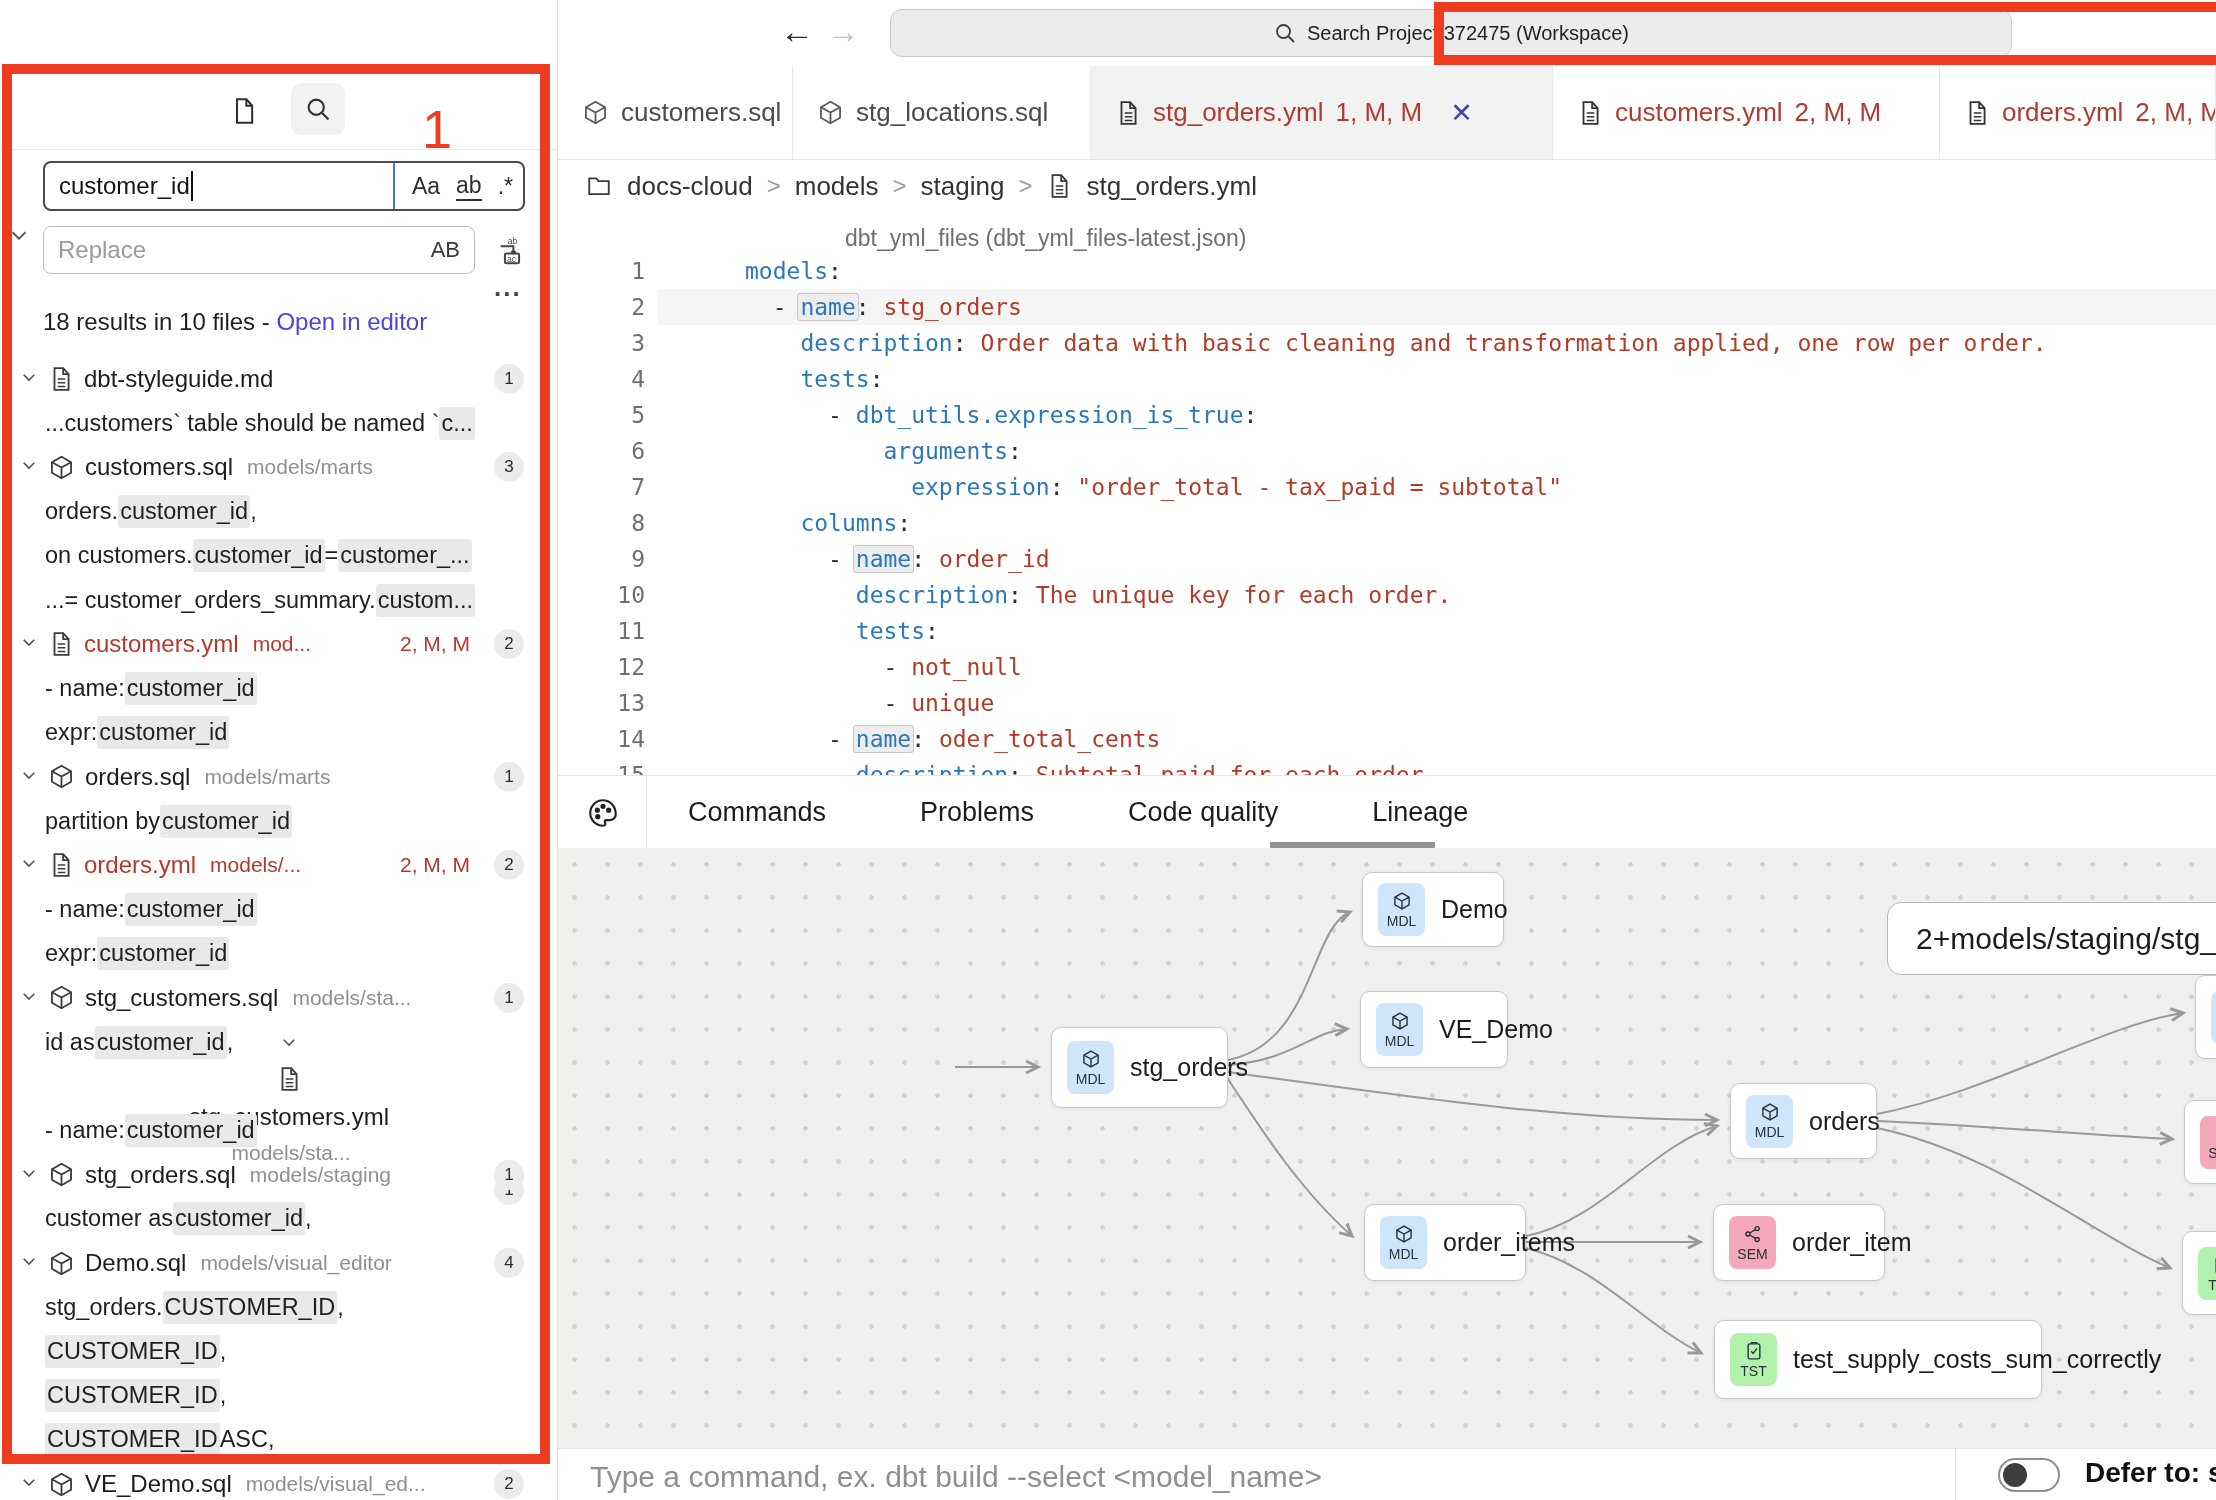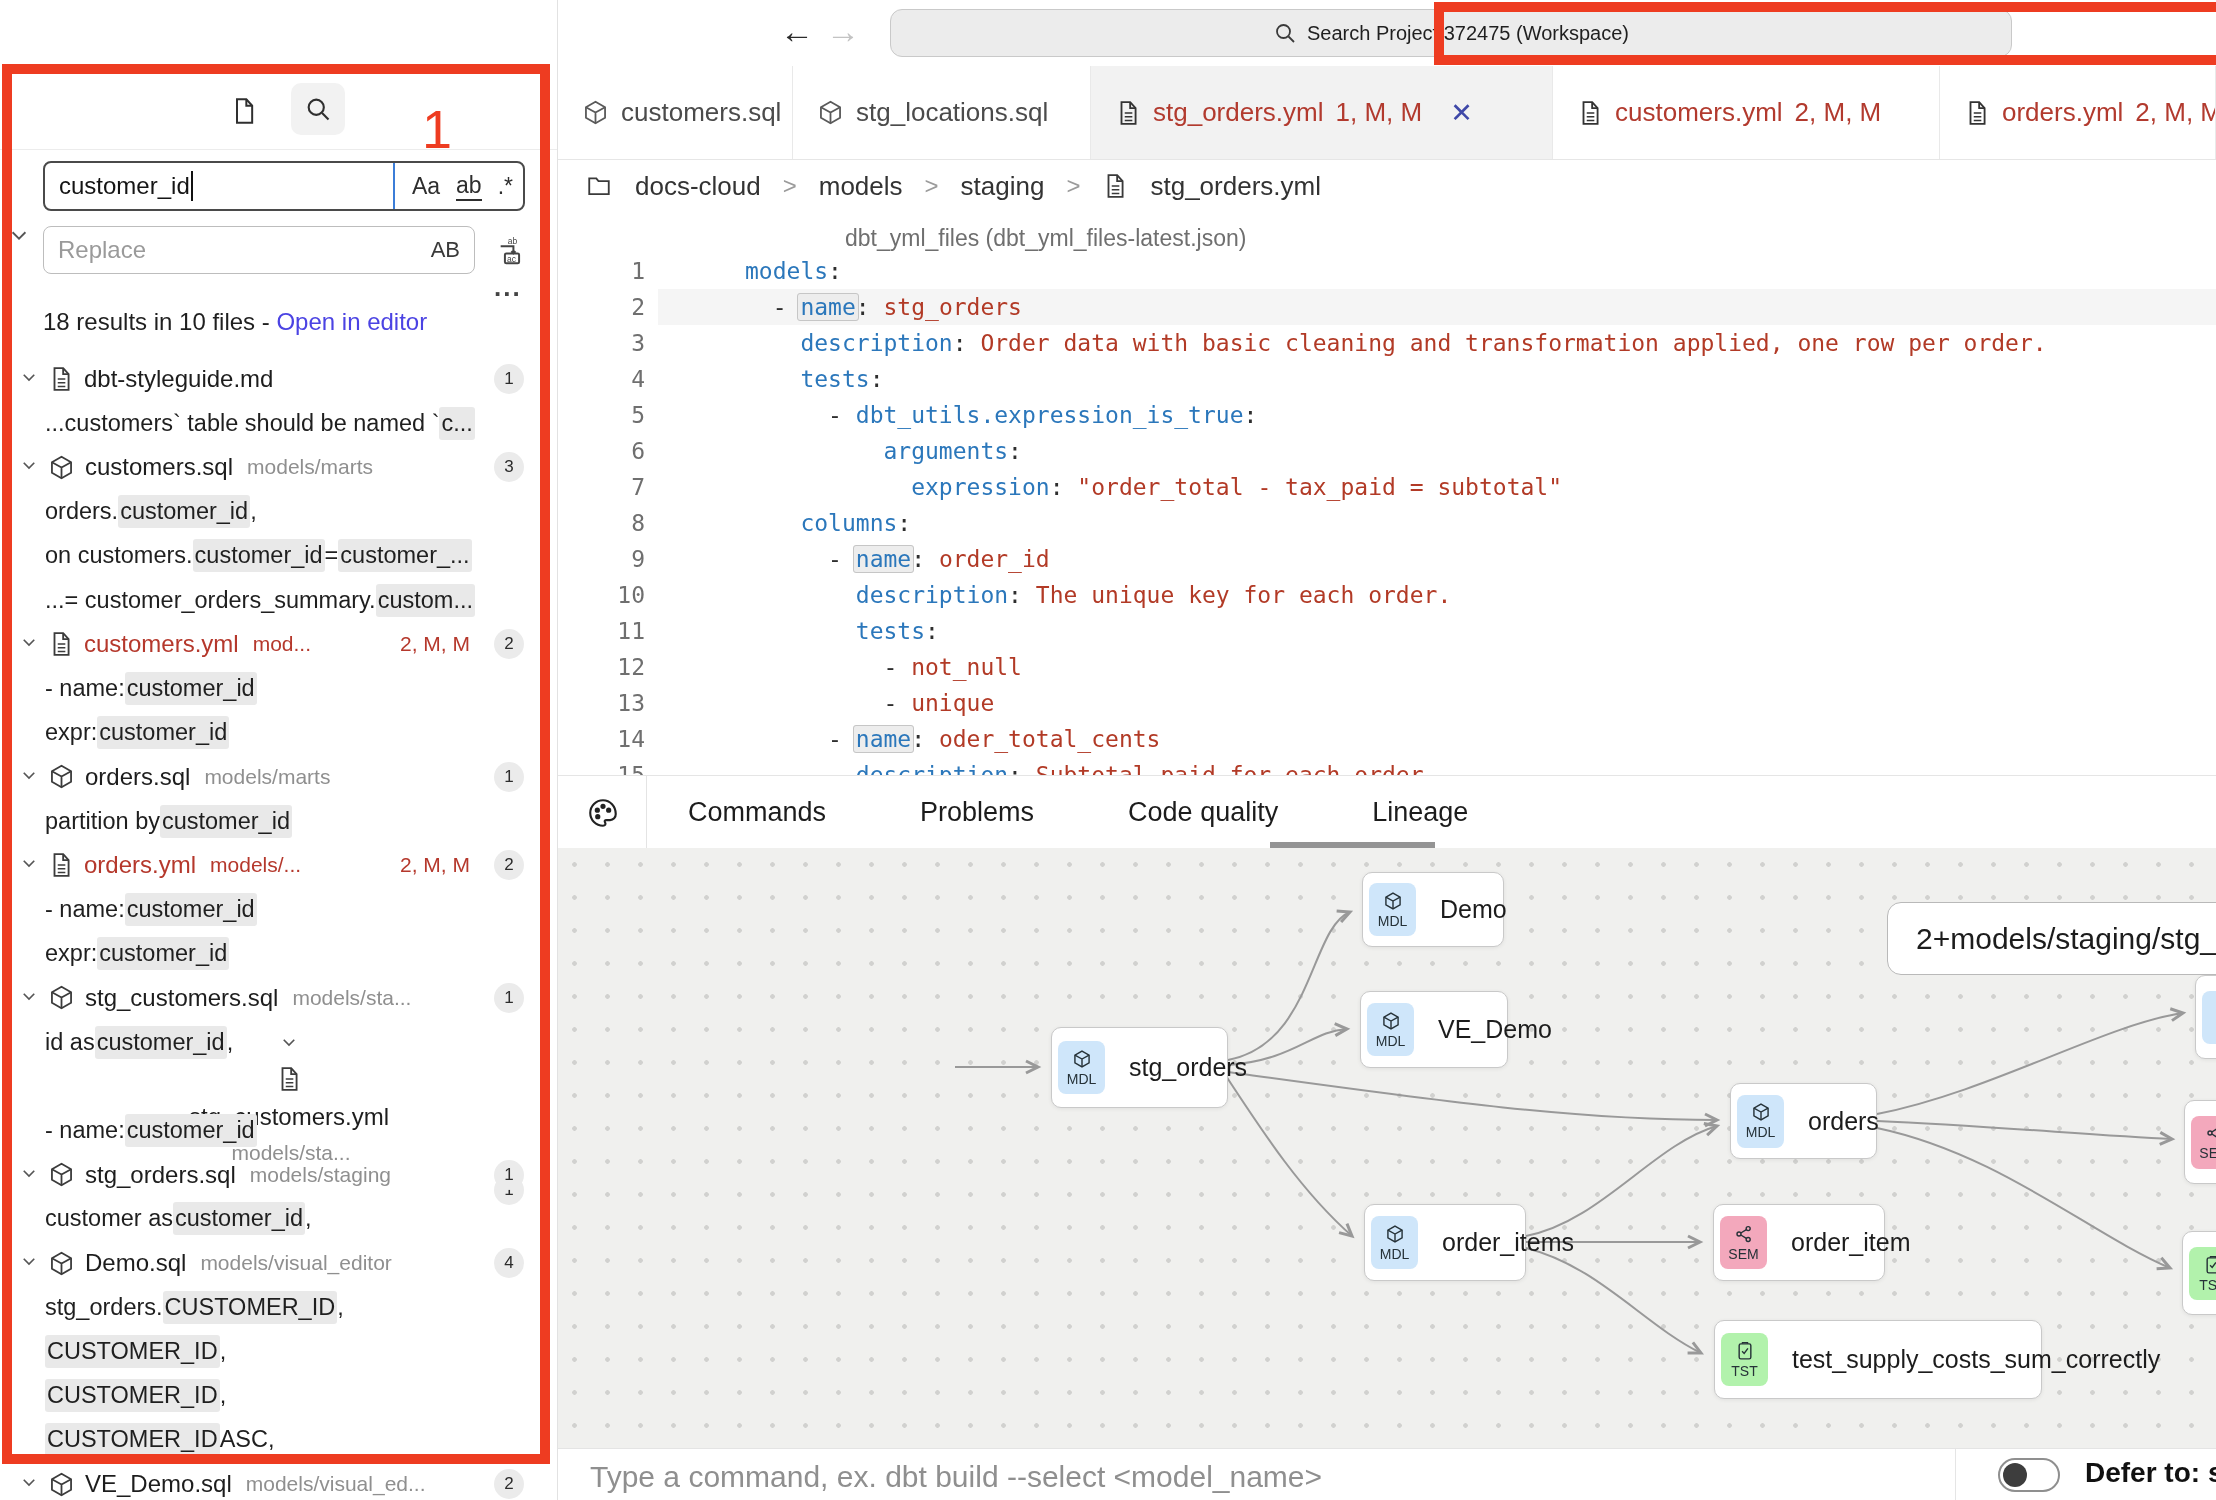--- a/index.html
+++ b/index.html
@@ -60,21 +60,21 @@
   .tab.active { background:#f2f2f2; }
   .tab .ticon { display:flex; flex:0 0 auto; }
   .tab .tlabel { font-size:26px; }
   .tab.sql .tlabel { color:#4b4b4b; }
   .tab.sql .ticon { color:#5a5a5a; }
   .tab.red .tlabel, .tab.red .tmods { color:#b23a2e; }
   .tab.red .ticon { color:#333; }
   .tab .tmods { font-size:26px; }
   .tab .tclose { font-size:27px; color:#3f48a8; margin-left:16px; }
 
-  .breadcrumb { position:absolute; left:0; top:160px; width:100%; height:52px; background:#fff; display:flex; align-items:center; padding-left:27px; gap:22px; }
+  .breadcrumb { position:absolute; left:0; top:160px; width:100%; height:52px; background:#fff; display:flex; align-items:center; padding-left:27px; gap:14px; }
   .breadcrumb .bicon { display:flex; color:#3a3a3a; }
   .bc-item { font-size:26px; color:#333; }
   .bc-sep { font-size:24px; color:#9b9b9b; }
 
   .editor { position:absolute; left:0; top:212px; width:100%; height:563px; background:#fff; overflow:hidden; }
   .ed-meta { margin:13px 0 0 287px; height:28px; font-size:23px; color:#6f6f6f; }
   .cl { height:36px; display:flex; align-items:center; font-family:"DejaVu Sans Mono", monospace; font-size:23px; white-space:pre; }
   .cl.cur { background:linear-gradient(90deg, transparent 100px, #f5f5f5 100px); }
   .cl .ln { width:87px; text-align:right; color:#6f6f6f; flex:0 0 auto; }
   .cl .ct { margin-left:100px; }
@@ -89,21 +89,21 @@
   .pt-div { position:absolute; left:88px; top:0; width:1px; height:100%; background:#e4e4e4; }
   .pt-row { position:absolute; left:130px; top:0; height:100%; display:flex; gap:94px; align-items:center; }
   .pt-item { font-size:27px; color:#1c1c1c; }
   .pt-underline { position:absolute; left:712px; top:66px; width:165px; height:7px; background:#949494; }
 
   .canvas { position:absolute; left:0; top:848px; width:1658px; height:600px; overflow:hidden;
             background-color:#f0f0ee;
             background-image:radial-gradient(#d1d1cf 2.2px, transparent 2.3px);
             background-size:33px 33px; }
   .edges { position:absolute; left:0; top:0; width:1658px; height:600px; }
-  .lnode { position:absolute; background:#fff; border:1.5px solid #c9c9c9; border-radius:10px; box-shadow:0 1px 4px rgba(0,0,0,0.07); display:flex; align-items:center; padding-left:6px; gap:24px; }
+  .lnode { position:absolute; background:#fff; border:1.5px solid #c9c9c9; border-radius:10px; box-shadow:0 1px 4px rgba(0,0,0,0.07); display:flex; align-items:center; padding-left:15px; gap:16px; }
   .lbadge { width:47px; height:53px; border-radius:8px; display:flex; flex-direction:column; align-items:center; justify-content:center; gap:2px; flex:0 0 auto; }
   .lbadge svg { display:block; }
   .lbadge .btxt { font-size:14px; color:#263238; font-weight:500; }
   .lnode .nlabel { font-size:25px; color:#1c1c1c; white-space:nowrap; }
   .loverlay { position:absolute; background:#fff; border:1.5px solid #b9b9b9; border-radius:14px; font-size:30px; color:#1c1c1c; display:flex; align-items:center; padding-left:28px; white-space:nowrap; }
 
   .cmdbar { position:absolute; left:0; top:1448px; width:100%; height:52px; background:#fff; border-top:1px solid #e4e4e4; }
   .cmd-ph { position:absolute; left:32px; top:11px; font-size:30px; color:#8f8f8f; white-space:nowrap; }
   .cmd-div { position:absolute; left:1397px; top:0; width:1px; height:100%; background:#e5e5e5; }
   .toggle { position:absolute; left:1440px; top:9px; width:62px; height:34px; border:2px solid #8f8f8f; border-radius:17px; background:#fff; }

